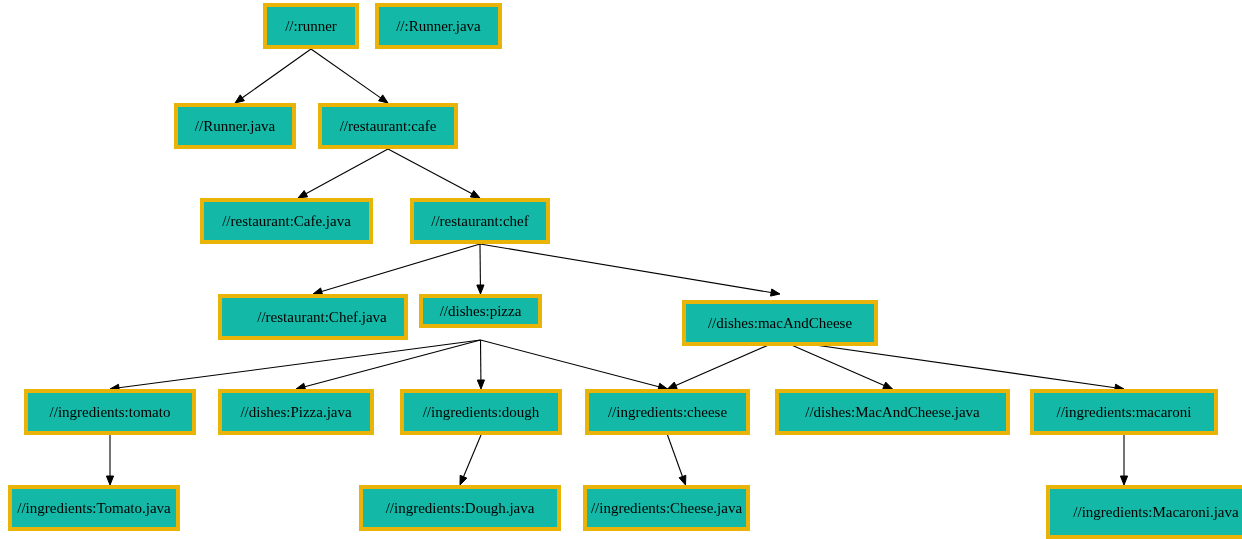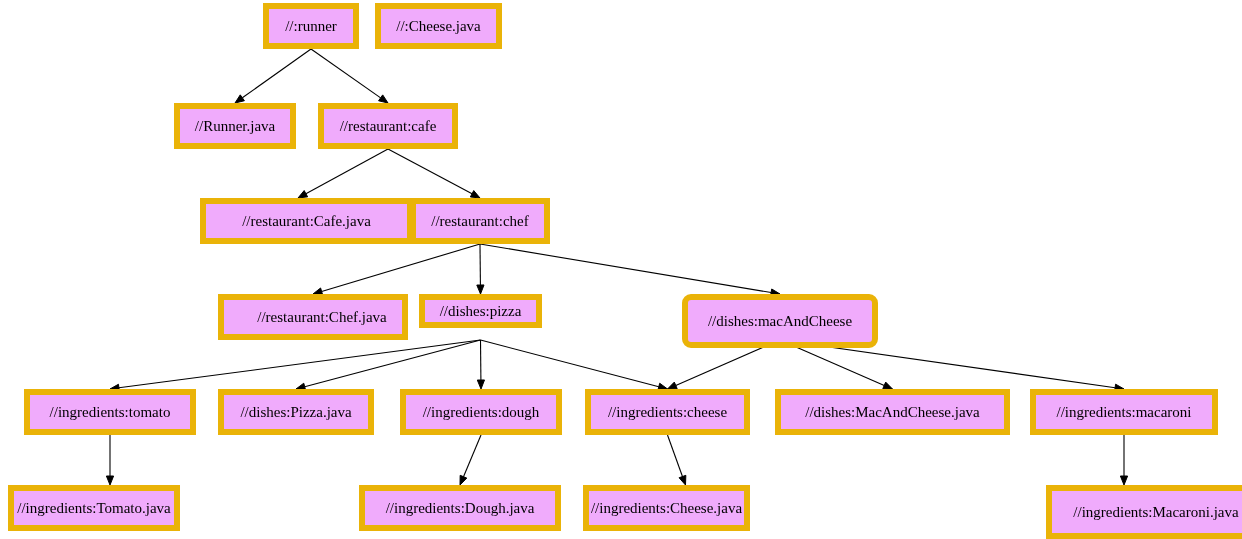--- a/index.html
+++ b/index.html
@@ -11,22 +11,22 @@
     position: relative;
     width: 1242px;
     height: 539px;
     background: #ffffff;
     font-family: "Liberation Serif", serif;
     overflow: hidden;
   }
   .node {
     position: absolute;
     box-sizing: border-box;
-    border: 6px solid #eab308;
-    background: #f0abfc;
+    border: 4px solid #eab308;
+    background: #14b8a6;
     color: #000000;
     font-size: 15px;
     line-height: 1;
     display: flex;
     align-items: center;
     justify-content: center;
     white-space: nowrap;
     text-align: center;
   }
   #edges {
@@ -85,28 +85,28 @@
       <polygon points="110,485 106.4,476 113.6,476"></polygon>
       <path d="M 481 435 L 463.48509235919585 476.70216104953374"></path>
       <polygon points="460,485 460.1659567790093,475.3081241058554 466.8042279393824,478.09619799321206"></polygon>
       <path d="M 667.5 435 L 682.4515247855453 476.5320132931815"></path>
       <polygon points="685.5,485 679.0643301028178,477.75140337896335 685.8387194682728,475.3126232073996"></polygon>
       <path d="M 1124 435 L 1124 476"></path>
       <polygon points="1124,485 1120.4,476 1127.6,476"></polygon>
     </svg>
   <div id="nodes-layer">
       <div class="node" style="left: 263px; top: 3px; width: 96px; height: 46px;">//:runner</div>
-      <div class="node" style="left: 375px; top: 3px; width: 127px; height: 46px;">//:Cheese.java</div>
+      <div class="node" style="left: 375px; top: 3px; width: 127px; height: 46px;">//:Runner.java</div>
       <div class="node" style="left: 174px; top: 103px; width: 122px; height: 46px;">//Runner.java</div>
       <div class="node" style="left: 318px; top: 103px; width: 140px; height: 46px; text-align: center;">//restaurant:cafe</div>
-      <div class="node" style="left: 200px; top: 198px; width: 213px; height: 46px;">//restaurant:Cafe.java</div>
+      <div class="node" style="left: 200px; top: 198px; width: 173px; height: 46px;">//restaurant:Cafe.java</div>
       <div class="node" style="left: 410px; top: 198px; width: 140px; height: 46px;">//restaurant:chef</div>
       <div class="node" style="left: 218px; top: 294px; width: 190px; height: 46px; padding-left: 18px;">//restaurant:Chef.java</div>
       <div class="node" style="left: 419px; top: 294px; width: 123px; height: 34px;">//dishes:pizza</div>
-      <div class="node" style="left: 682px; top: 294px; width: 196px; height: 54px; border-radius: 9px;">//dishes:macAndCheese</div>
+      <div class="node" style="left: 682px; top: 300px; width: 196px; height: 46px;">//dishes:macAndCheese</div>
       <div class="node" style="left: 24px; top: 389px; width: 172px; height: 46px;">//ingredients:tomato</div>
       <div class="node" style="left: 218px; top: 389px; width: 156px; height: 46px;">//dishes:Pizza.java</div>
       <div class="node" style="left: 400px; top: 389px; width: 162px; height: 46px;">//ingredients:dough</div>
       <div class="node" style="left: 585px; top: 389px; width: 165px; height: 46px;">//ingredients:cheese</div>
       <div class="node" style="left: 775px; top: 389px; width: 235px; height: 46px;">//dishes:MacAndCheese.java</div>
       <div class="node" style="left: 1030px; top: 389px; width: 188px; height: 46px;">//ingredients:macaroni</div>
       <div class="node" style="left: 8px; top: 485px; width: 172px; height: 46px;">//ingredients:Tomato.java</div>
       <div class="node" style="left: 359px; top: 485px; width: 202px; height: 46px;">//ingredients:Dough.java</div>
       <div class="node" style="left: 583px; top: 485px; width: 167px; height: 46px;">//ingredients:Cheese.java</div>
       <div class="node" style="left: 1014px; top: 485px; width: 220px; height: 54px; margin-left: 32px;">//ingredients:Macaroni.java</div>

